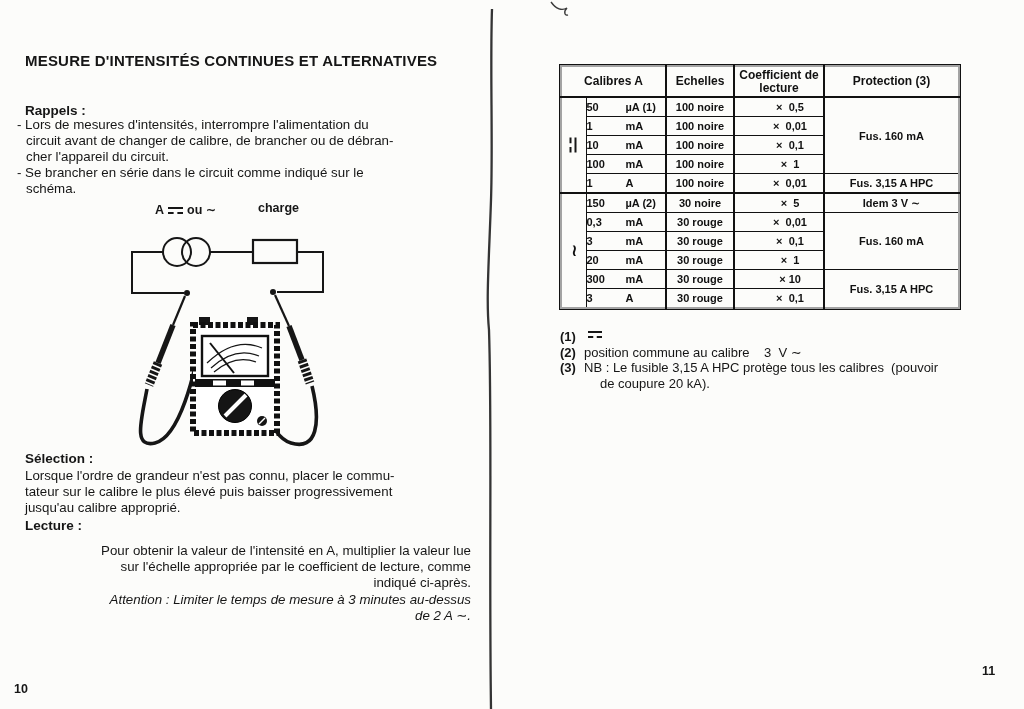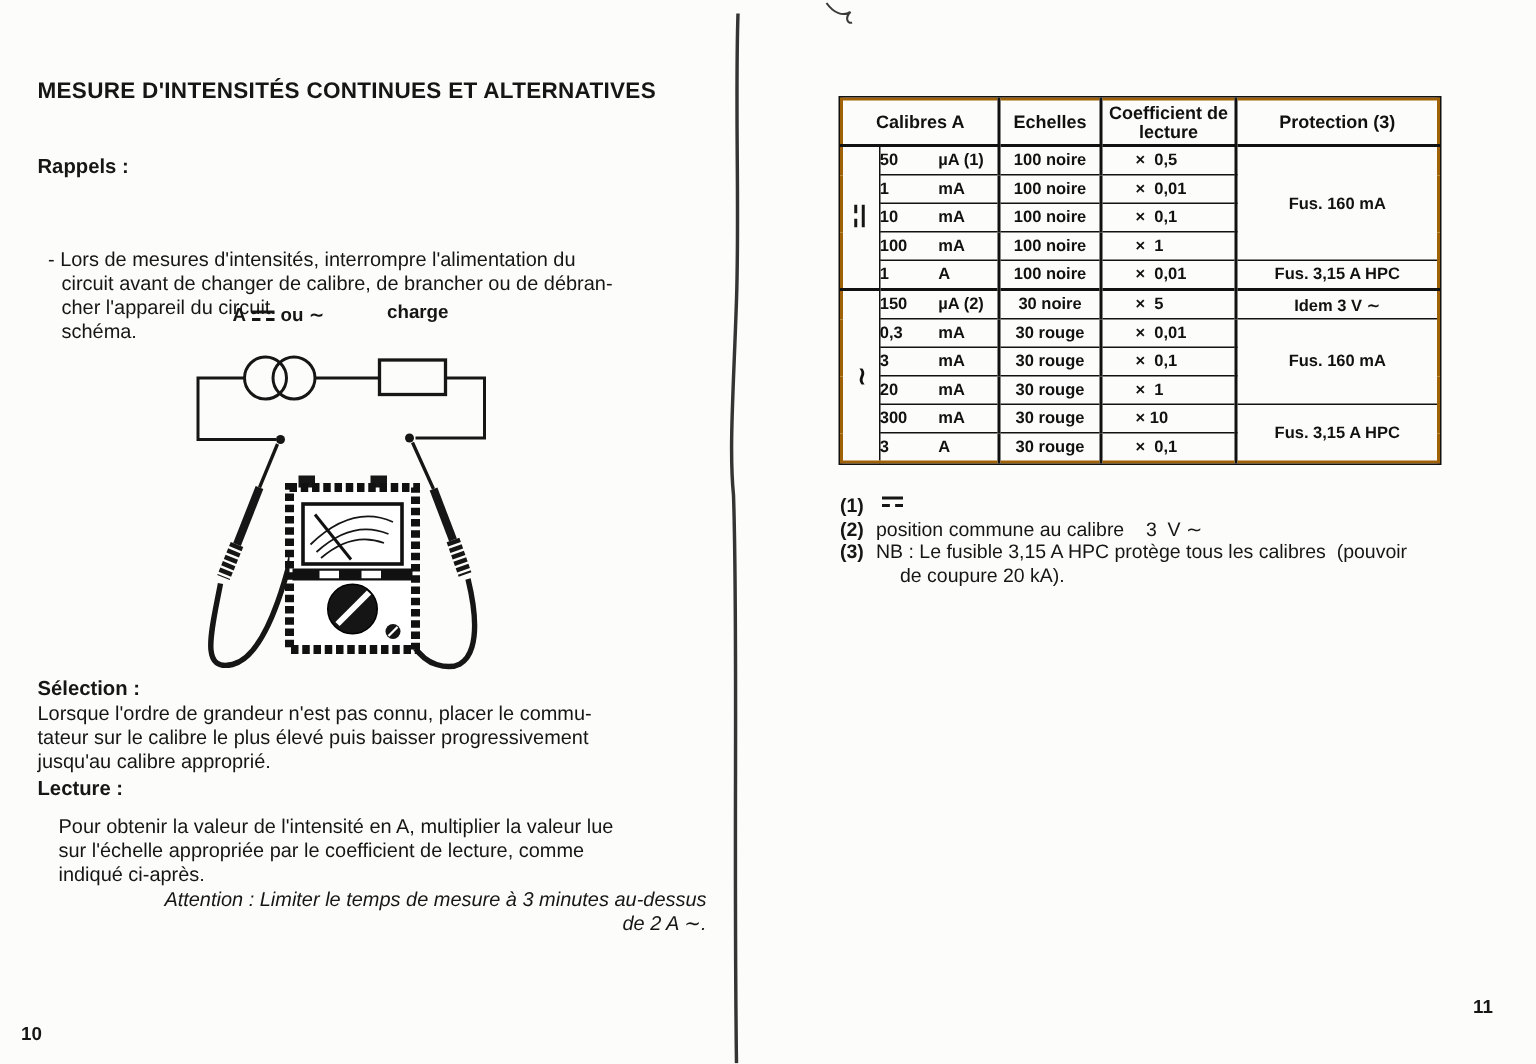--- a/index.html
+++ b/index.html
@@ -32,47 +32,48 @@
   }
   table.cal col.c-sym{width:25px;}
   table.cal col.c-cal{width:80px;}
   table.cal col.c-ech{width:68px;}
   table.cal col.c-coe{width:90px;}
   table.cal col.c-pro{width:135px;}
   table.cal th,table.cal td{border:1px solid #111;padding:0;height:18px;text-align:center;vertical-align:middle;}
   table.cal tr.hdr th{height:29px;font-size:12px;line-height:13px;border-bottom:2px solid #111;}
   table.cal .bL{border-left:2px solid #111;}
   table.cal .bT{border-top:2px solid #111;}
-  table.cal{border:2px solid #a16207;outline:1px solid #111;}
+  table.cal{border:2px solid #a3a3a3;outline:1px solid #111;}
   table.cal td.calv{text-align:left;}
   table.cal td.calv .v{display:inline-block;width:32px;text-align:left;}
   table.cal td.calv .u{display:inline-block;margin-left:7px;}
-  table.cal td.coef{text-align:left;padding-left:22px;white-space:pre;}
+  table.cal td.coef{text-align:center;padding-left:22px;white-space:pre;}
   .sym-rot{transform:rotate(90deg);margin:0;}
   .ac-sym{display:inline-block;transform:rotate(90deg);font-size:17px;font-weight:bold;}
   
   .fn{left:560px;top:329px;width:440px;font-size:13px;line-height:15.6px;}
   .fn .row{display:flex;}
   .fn .mk{font-weight:bold;width:24px;flex:0 0 24px;}
   .fn .tx{white-space:pre;}
   .fn .indent2{margin-left:40px;}
   .fn .dc-sym{width:14px;}
   
   svg.overlay{position:absolute;left:0;top:0;pointer-events:none;}
 </style>
 </head>
 <body>
 
 <div class="abs title">MESURE D'INTENSITÉS CONTINUES ET ALTERNATIVES</div>
 
 <div class="abs sec-head" style="left:25px;top:103px;">Rappels :</div>
-<div class="abs para" style="left:32px;top:117px;margin-top:48px;">
+<div class="abs para" style="left:17px;top:117px;">
   <div class="ln">- Lors de mesures d'intensités, interrompre l'alimentation du</div>
   <div class="ln cont">circuit avant de changer de calibre, de brancher ou de débran-</div>
   <div class="ln cont">cher l'appareil du circuit.</div>
+  <div class="ln">- Se brancher en série dans le circuit comme indiqué sur le</div>
   <div class="ln cont">schéma.</div>
 </div>
 
 <div class="abs dlabel" style="left:155px;top:202px;">
   <span>A</span><span class="dc-sym"></span><span>ou ∼</span>
 </div>
 <div class="abs dlabel" style="left:258px;top:201px;">charge</div>
 
 <svg class="abs" style="left:95px;top:193px;" width="300" height="262" viewBox="0 0 300 262">
   <g stroke="#161616" fill="none" stroke-width="2">
@@ -125,21 +126,21 @@
 </svg>
 
 <div class="abs sec-head" style="left:25px;top:451px;">Sélection :</div>
 <div class="abs para" style="left:25px;top:468px;">
   <div class="ln">Lorsque l'ordre de grandeur n'est pas connu, placer le commu-</div>
   <div class="ln">tateur sur le calibre le plus élevé puis baisser progressivement</div>
   <div class="ln">jusqu'au calibre approprié.</div>
 </div>
 
 <div class="abs sec-head" style="left:25px;top:518px;">Lecture :</div>
-<div class="abs para" style="left:39px;top:543px;">
+<div class="abs para" style="left:25px;top:543px;text-align:right;">
   <div class="ln">Pour obtenir la valeur de l'intensité en A, multiplier la valeur lue</div>
   <div class="ln">sur l'échelle appropriée par le coefficient de lecture, comme</div>
   <div class="ln">indiqué ci-après.</div>
 </div>
 
 <div class="abs para attention" style="left:25px;top:592px;">
   <div class="ln">Attention : Limiter le temps de mesure à 3 minutes au-dessus</div>
   <div class="ln">de 2 A ∼.</div>
 </div>
 

